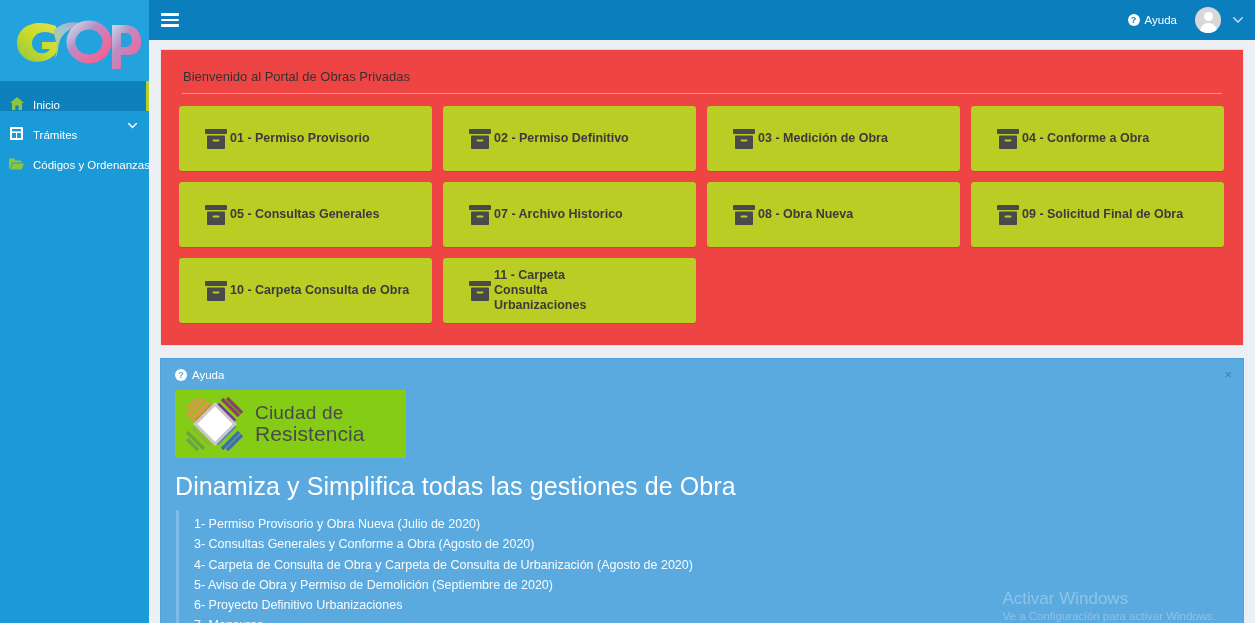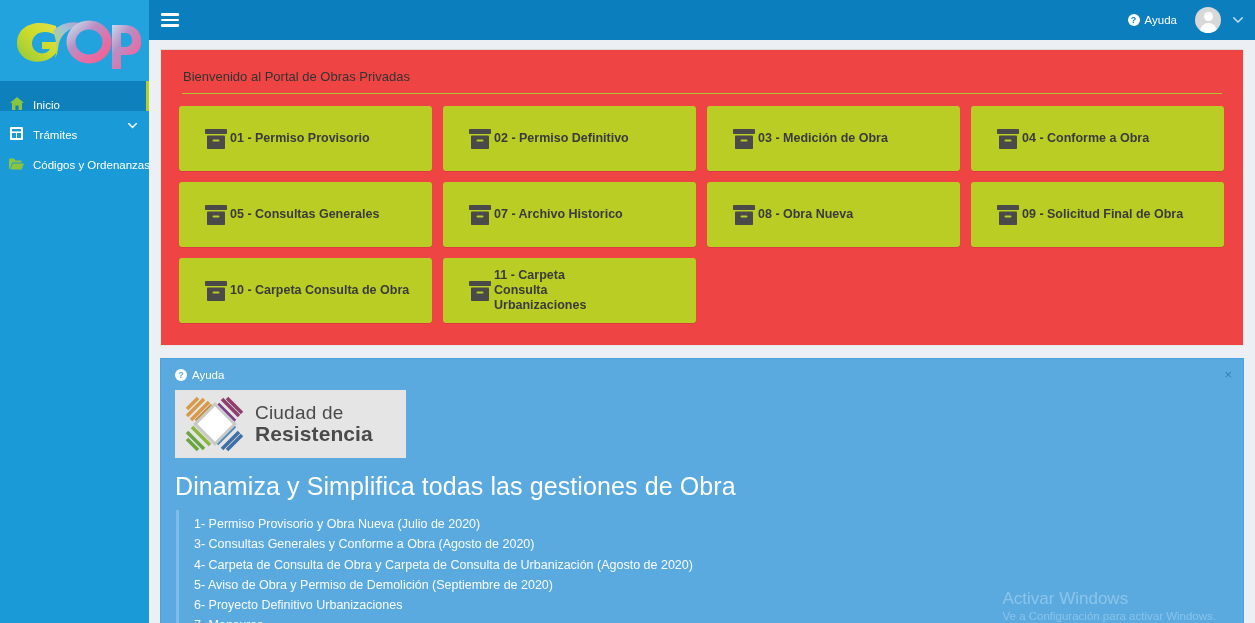--- a/index.html
+++ b/index.html
@@ -196,33 +196,33 @@
     background: #ffffff; color: #5aaae0;
   }
   .help-close {
     position: absolute; right: 11px; top: 9px;
     color: #2f78ad; font-size: 13px;
     line-height: 1; cursor: pointer;
     opacity: .85;
   }
   .help-body { padding: 5px 14px 0 14px; }
   .logo-box {
-    background: #e5e5e5;
+    background: #84cc16;
     width: 231px; height: 68px;
     display: flex; align-items: center;
     padding: 0 9px;
     gap: 9px;
   }
   .logo-text {
     display: flex; flex-direction: column;
     line-height: 1.05;
     color: #4a4a4a;
   }
   .logo-text .l1 { font-size: 19px; font-weight: normal; letter-spacing: .2px; }
-  .logo-text .l2 { font-size: 21px; font-weight: bold; letter-spacing: .1px; }
+  .logo-text .l2 { font-size: 21px; font-weight: normal; letter-spacing: .1px; }
 
   .help-title {
     color: #ffffff;
     font-size: 25px;
     font-weight: normal;
     margin: 14px 0 9px 0;
     letter-spacing: .1px;
   }
   .help-list {
     list-style: none;

